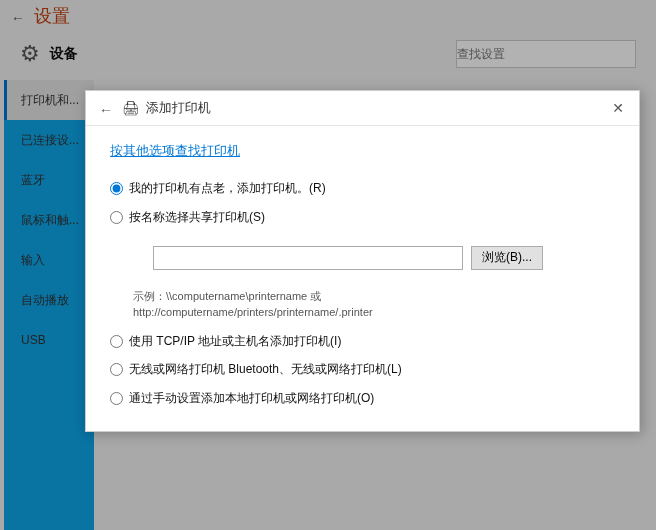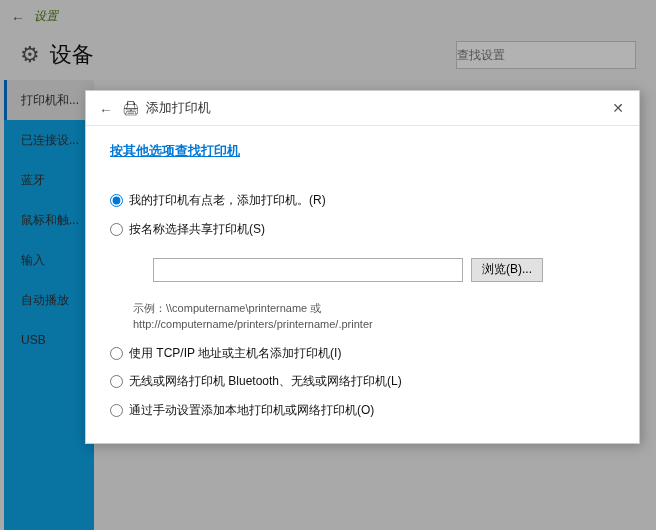--- a/index.html
+++ b/index.html
@@ -33,23 +33,22 @@
 
     .title-bar-back {
       width: 20px; height: 20px;
       display: flex; align-items: center; justify-content: center;
       cursor: pointer;
       color: #555;
       font-size: 14px;
     }
 
     .title-bar-text {
-      font-size: 12px;
-      color: #4d7c0f;
-      font-style: italic;
+      font-size: 18px;
+      color: #c2410c;
     }
 
     .settings-header {
       display: flex;
       align-items: center;
       justify-content: space-between;
       padding: 8px 20px 8px 20px;
       background: #f2f2f2;
     }
 
@@ -58,22 +57,22 @@
       align-items: center;
       gap: 10px;
     }
 
     .settings-gear {
       font-size: 22px;
       color: #555;
     }
 
     .settings-main-title {
-      font-size: 22px;
-      font-weight: 400;
+      font-size: 14px;
+      font-weight: 700;
       color: #111;
     }
 
     .search-box {
       width: 180px;
       height: 28px;
       border: 1px solid #ccc;
       background: #fff;
       padding: 0 0;
       font-size: 12px;
@@ -157,23 +156,22 @@
     }
 
     .modal-body {
       padding: 16px 24px 24px 24px;
     }
 
     .link-title {
       color: #0078d7;
       font-size: 13px;
       cursor: pointer;
-      margin-bottom: 32px;
+      margin-bottom: 20px;
       display: inline-block;
-      font-weight: bold;
     }
 
     .radio-group {
       display: flex;
       flex-direction: column;
       gap: 12px;
     }
 
     .radio-item {
       display: flex;

